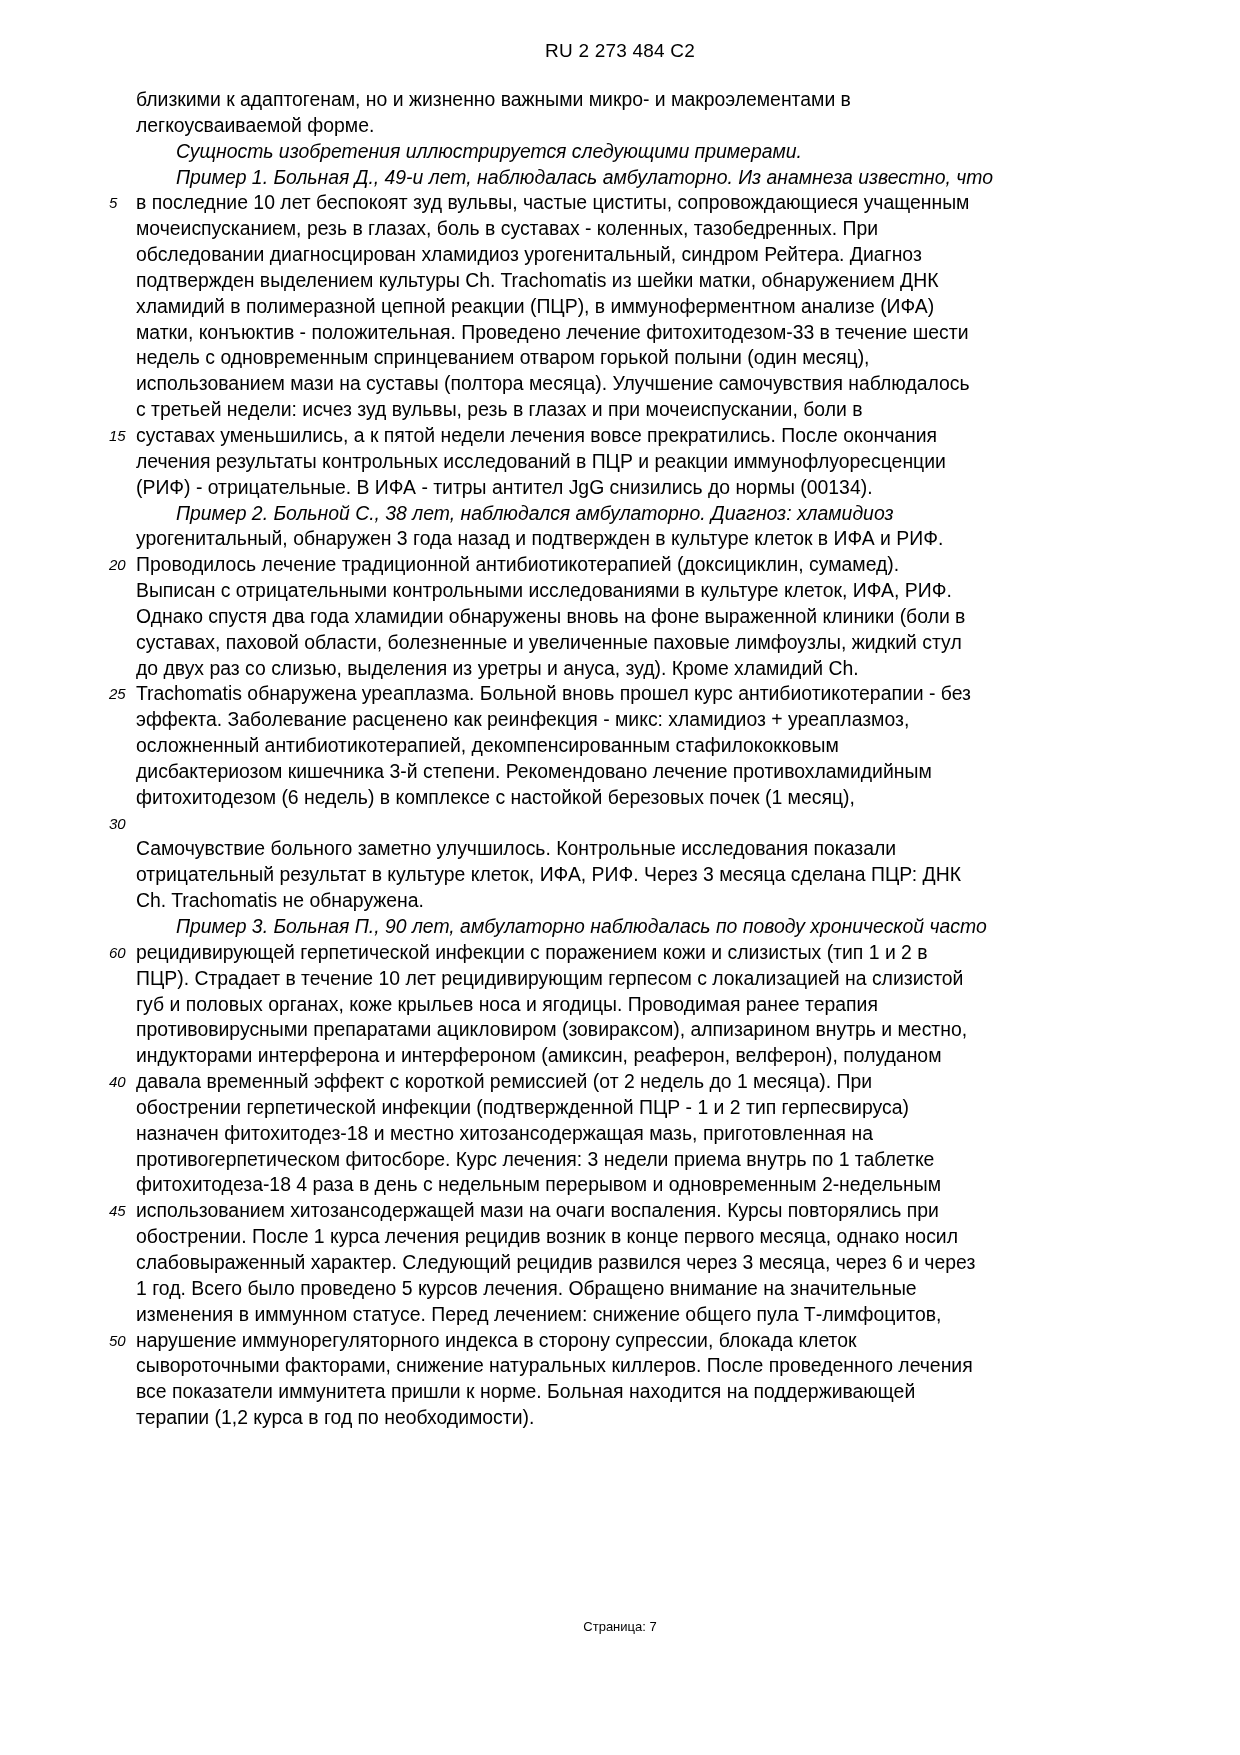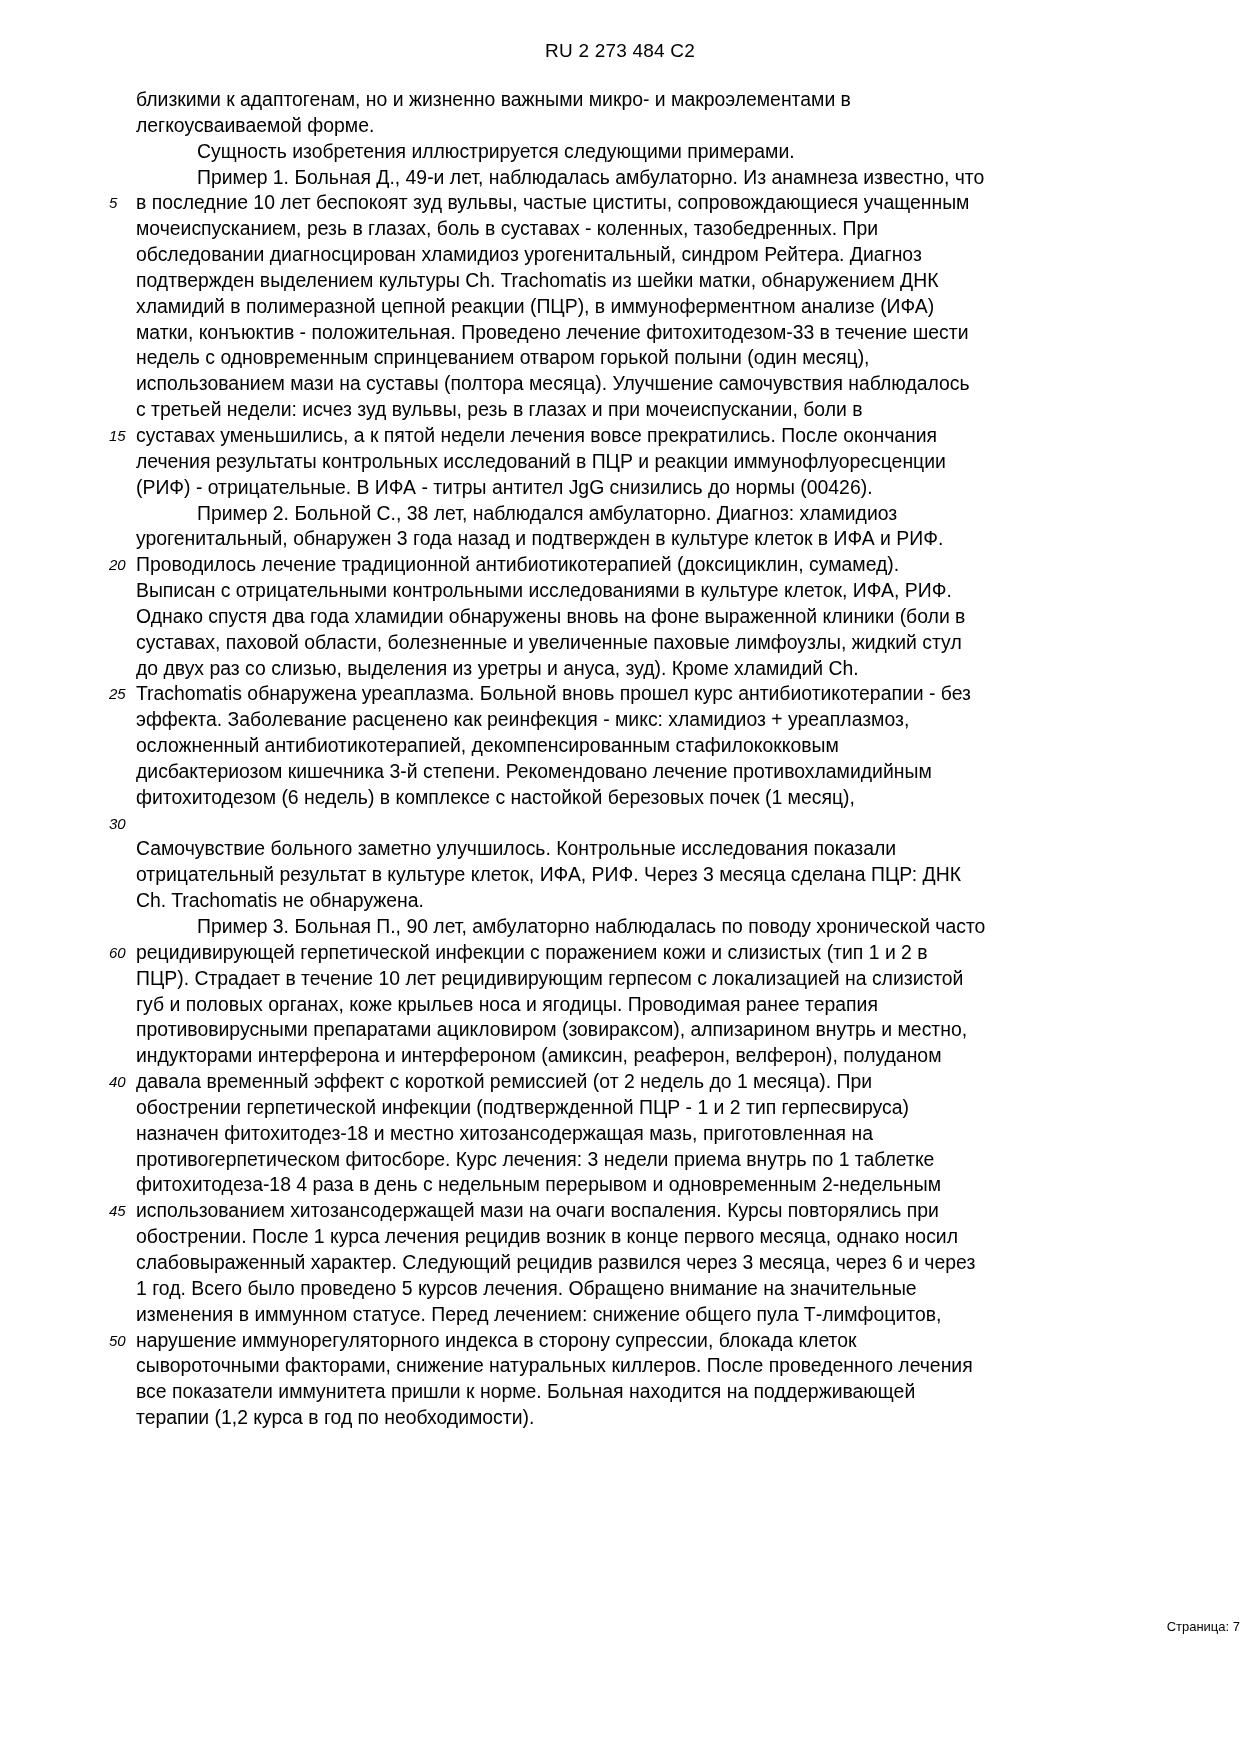--- a/index.html
+++ b/index.html
@@ -4,24 +4,24 @@
 <style>
   html, body { margin: 0; padding: 0; background: #ffffff; }
   body { width: 1240px; height: 1755px; position: relative; overflow: hidden;
          font-family: "Liberation Sans", sans-serif; color: #000; }
   .header { position: absolute; top: 40px; left: 0; width: 1240px; text-align: center;
             font-size: 19px; letter-spacing: 0.2px; }
   .body-text { position: absolute; top: 87px; left: 0; width: 1240px; }
   .line { position: relative; height: 25.85px; line-height: 25.85px; font-size: 19.4px;
           white-space: nowrap; }
   .line .txt { position: absolute; left: 136px; }
-  .line.indent .txt { left: 197px; }
+  .line.indent .txt { left: 176px; font-style: italic; }
   .line .num { position: absolute; left: 109px; font-style: italic; font-size: 15px;
                color: #000; }
-  .footer { position: absolute; top: 1619px; left: 0; width: 1240px; text-align: right;
+  .footer { position: absolute; top: 1619px; left: 0; width: 1240px; text-align: center;
             font-size: 13px; }
 </style>
 </head>
 <body>
 
 <div class="header">RU   2 273 484   C2</div>
 
 <div class="body-text" id="body-text">
     <div class="line">
       <span class="num"></span>
@@ -78,21 +78,21 @@
     <div class="line">
       <span class="num">15</span>
       <span class="txt">суставах уменьшились, а к пятой недели лечения вовсе прекратились. После окончания</span>
     </div>
     <div class="line">
       <span class="num"></span>
       <span class="txt">лечения результаты контрольных исследований в ПЦР и реакции иммунофлуоресценции</span>
     </div>
     <div class="line">
       <span class="num"></span>
-      <span class="txt">(РИФ) - отрицательные. В ИФА - титры антител JgG снизились до нормы (00426).</span>
+      <span class="txt">(РИФ) - отрицательные. В ИФА - титры антител JgG снизились до нормы (00134).</span>
     </div>
     <div class="line indent">
       <span class="num"></span>
       <span class="txt">Пример 2. Больной С., 38 лет, наблюдался амбулаторно. Диагноз: хламидиоз</span>
     </div>
     <div class="line">
       <span class="num"></span>
       <span class="txt">урогенитальный, обнаружен 3 года назад и подтвержден в культуре клеток в ИФА и РИФ.</span>
     </div>
     <div class="line">

